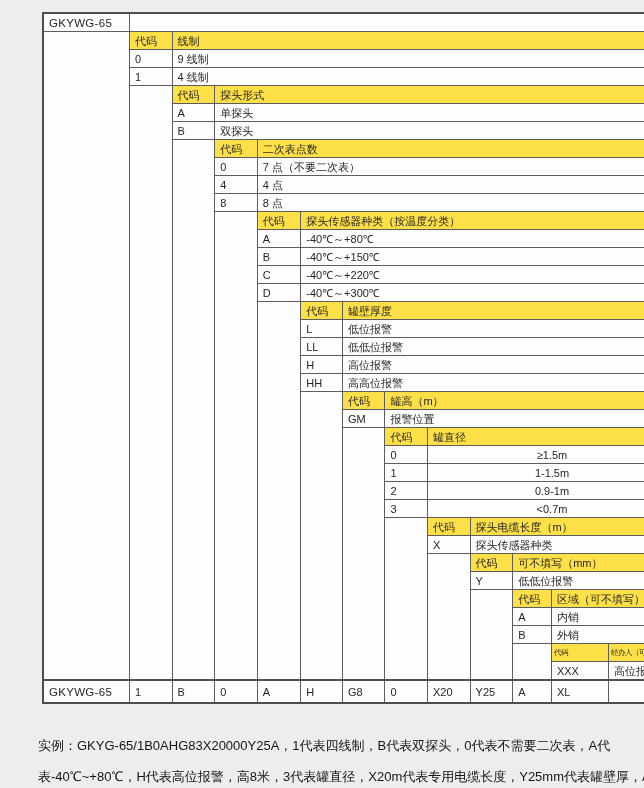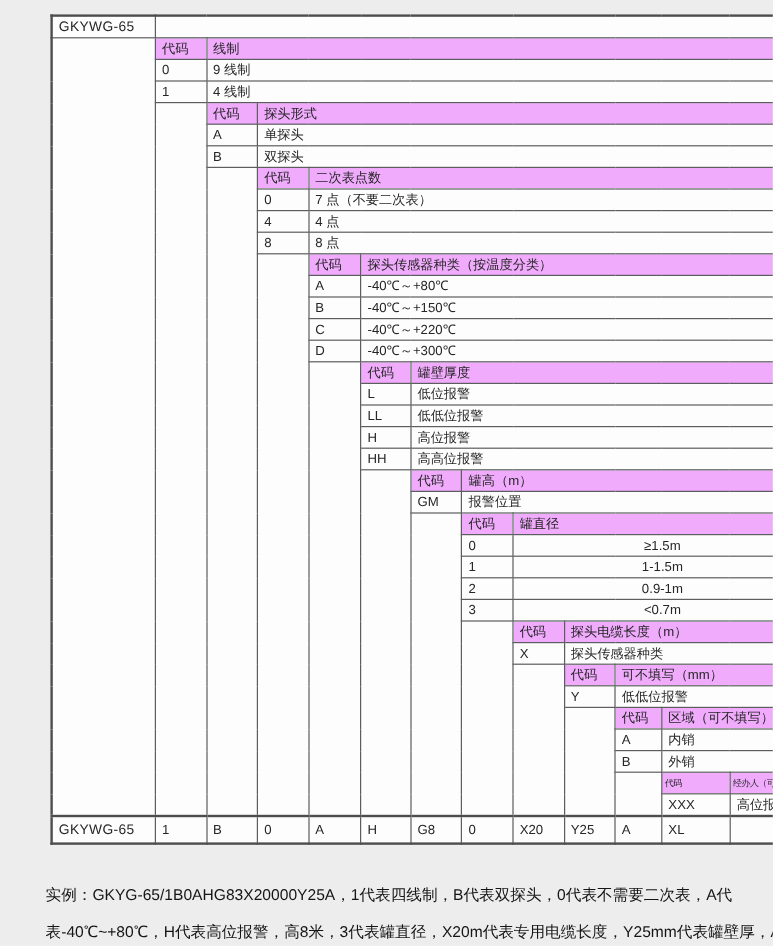--- a/index.html
+++ b/index.html
@@ -29,21 +29,21 @@
     height: 17px;
     padding: 0 5px;
     font-size: 11px;
     line-height: 16px;
     color: #262626;
     white-space: nowrap;
     overflow: hidden;
     background: #fdfdfd;
   }
   table.sel-table td.hdr {
-    background: #f0abfc;
+    background: #fde047;
   }
   table.sel-table td.model {
     font-size: 11.5px;
     letter-spacing: 0.3px;
   }
   table.sel-table td.center {
     text-align: center;
   }
   table.sel-table td.small {
     font-size: 7.5px;

